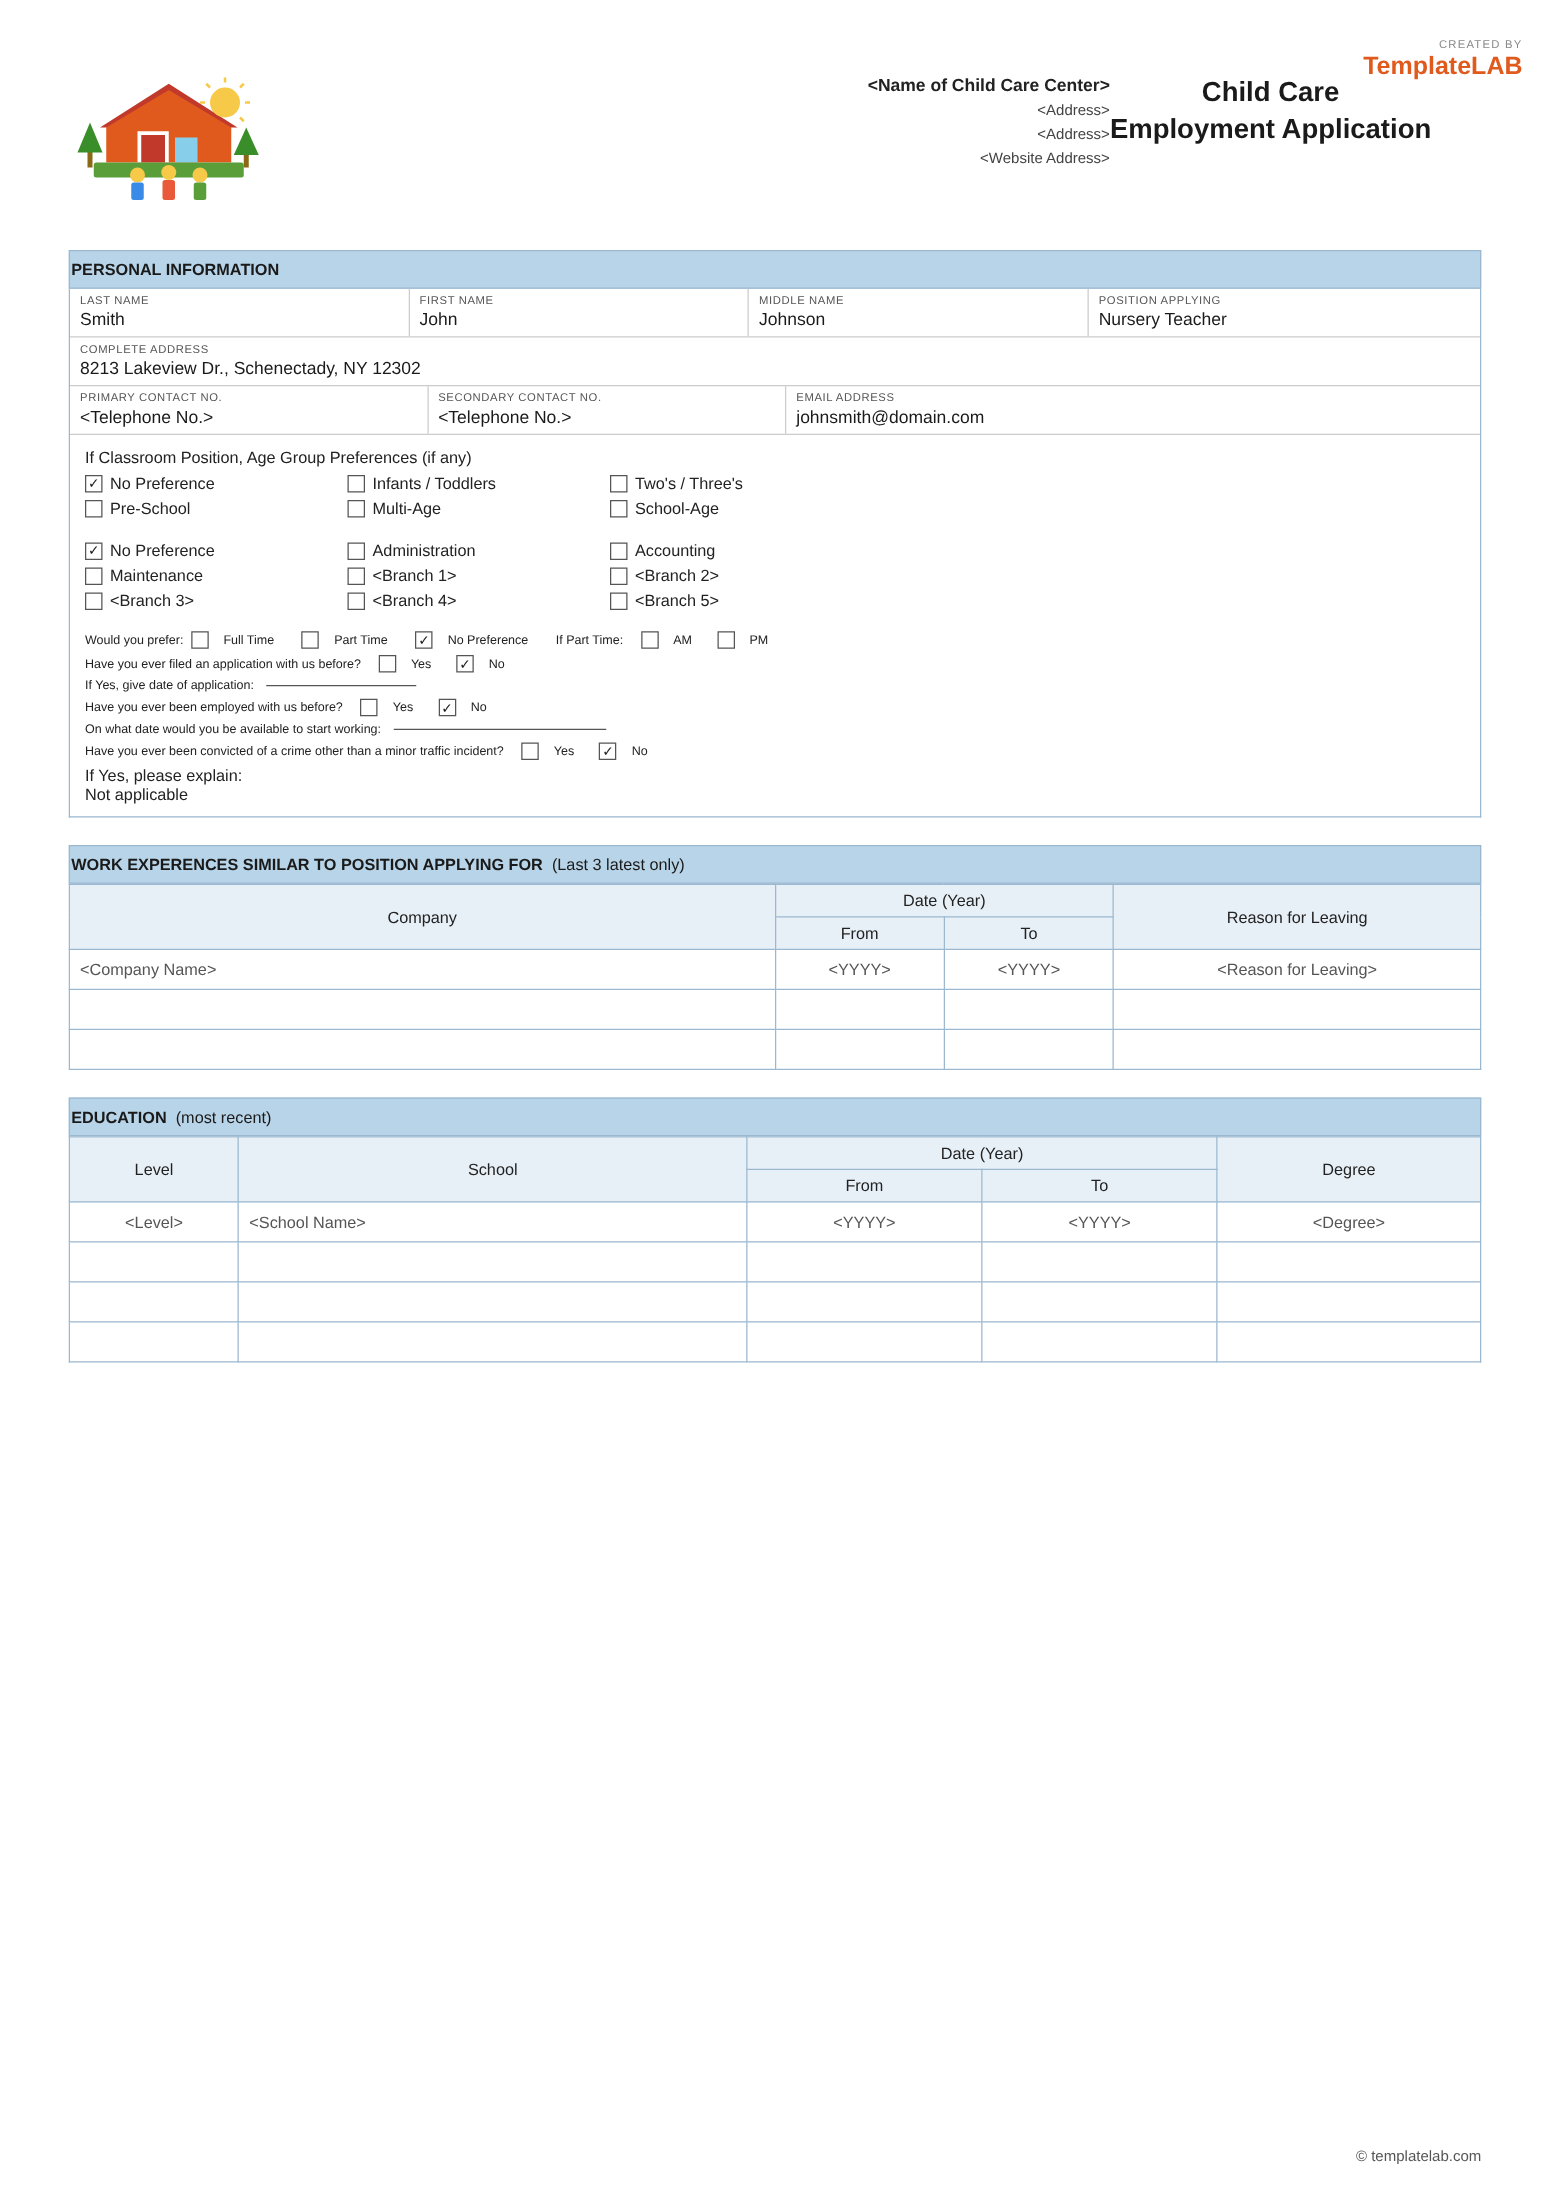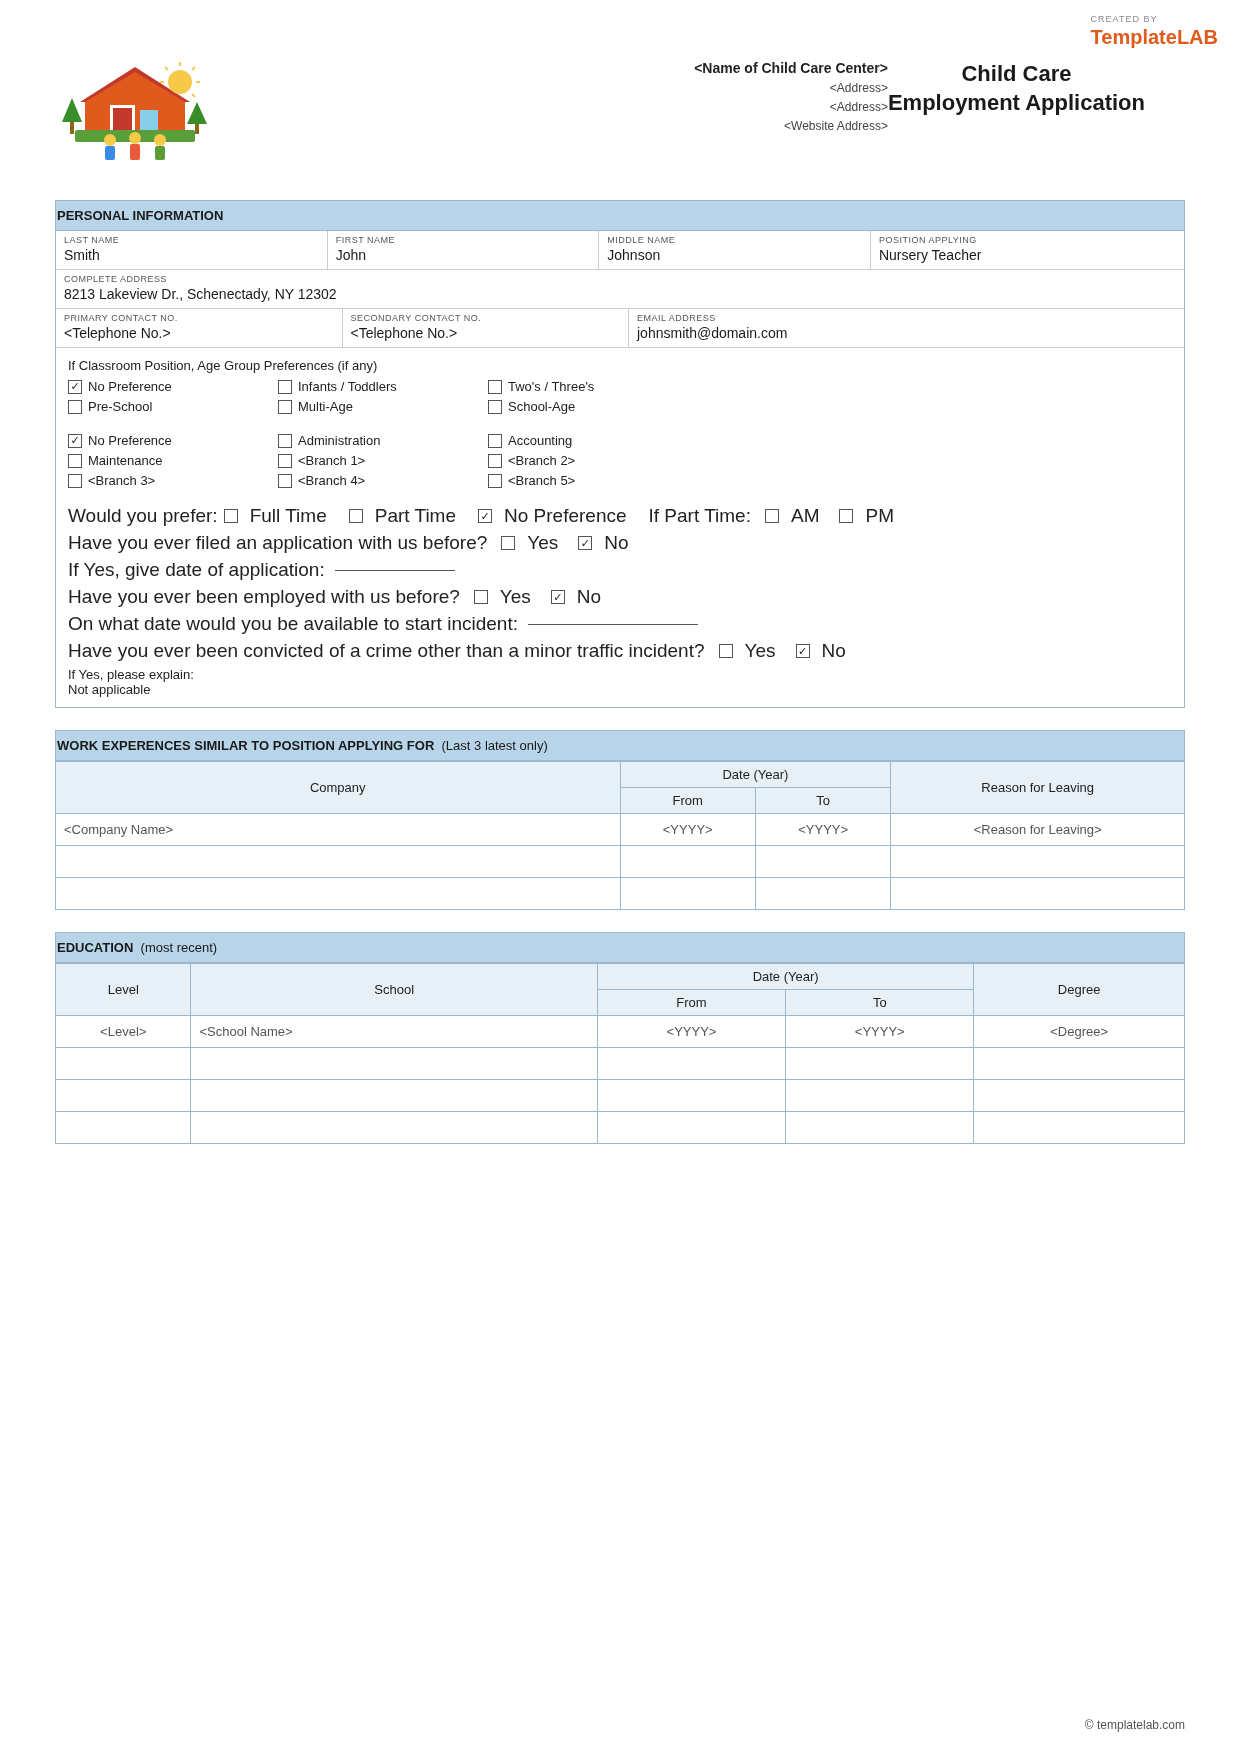--- a/index.html
+++ b/index.html
@@ -14,25 +14,25 @@
     }
     .page {
       width: 1240px;
       min-height: 1754px;
       background: #fff;
       padding: 0;
       position: relative;
     }
     .templatelab-logo {
       position: absolute;
-      top: 14px;
+      top: 30px;
       right: 22px;
       font-size: 11px;
       color: #333;
-      text-align: left;
+      text-align: right;
       line-height: 1.2;
     }
     .templatelab-logo .created-by {
       font-size: 9px;
       color: #888;
       display: block;
       letter-spacing: 1px;
     }
     .templatelab-logo .brand {
       font-size: 20px;
@@ -166,21 +166,21 @@
       flex-shrink: 0;
       color: #1a1a1a;
     }
     .checkbox-box.checked::after {
       content: '✓';
       font-size: 11px;
       color: #1a1a1a;
     }
 
     .inline-question {
-      font-size: 19px;
+      font-size: 10px;
       margin-bottom: 5px;
       display: flex;
       align-items: center;
       flex-wrap: wrap;
       gap: 6px;
     }
     .inline-line {
       display: inline-block;
       width: 120px;
       border-bottom: 1px solid #555;
@@ -465,21 +465,21 @@
 
           <div class="inline-question">
             <span>Have you ever been employed with us before?</span>
             <div class="checkbox-box" style="margin-left:8px;"></div>
             <span>Yes</span>
             <div class="checkbox-box checked" style="margin-left:14px;"></div>
             <span>No</span>
           </div>
 
           <div class="inline-question">
-            <span>On what date would you be available to start incident:</span>
+            <span>On what date would you be available to start working:</span>
             <span class="inline-line-short"></span>
           </div>
 
           <div class="inline-question">
             <span>Have you ever been convicted of a crime other than a minor traffic incident?</span>
             <div class="checkbox-box" style="margin-left:8px;"></div>
             <span>Yes</span>
             <div class="checkbox-box checked" style="margin-left:14px;"></div>
             <span>No</span>
           </div>

